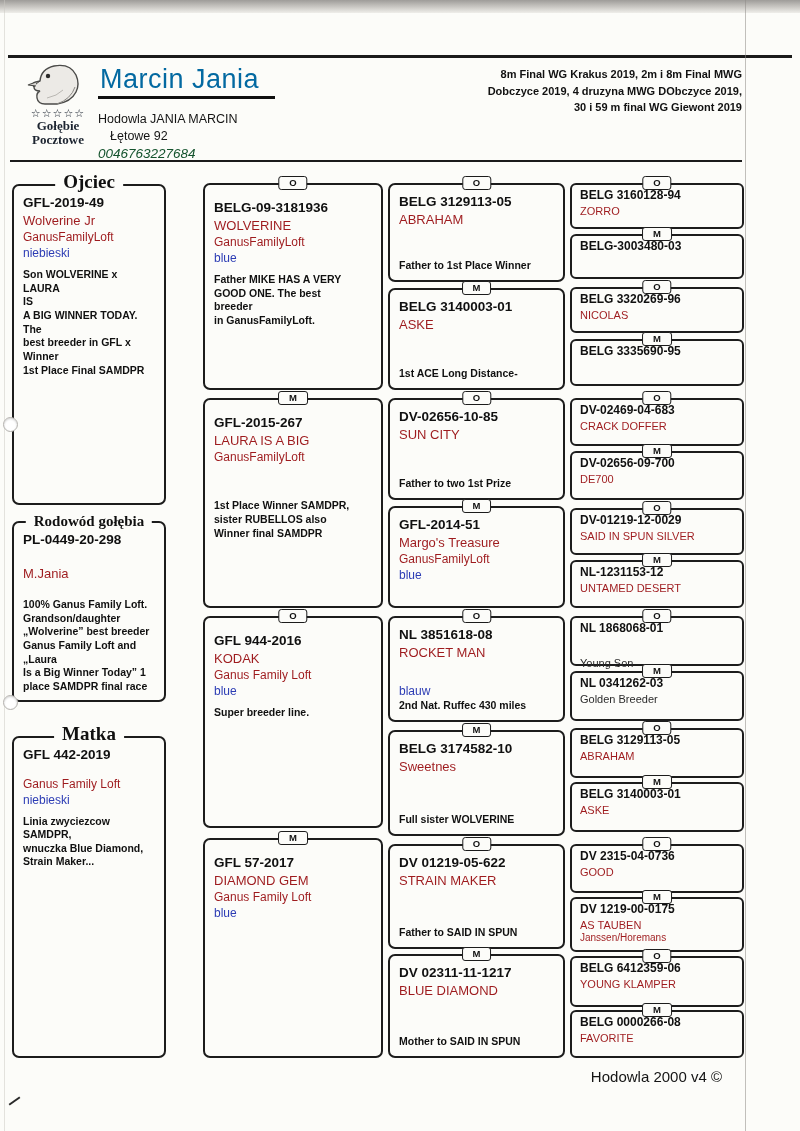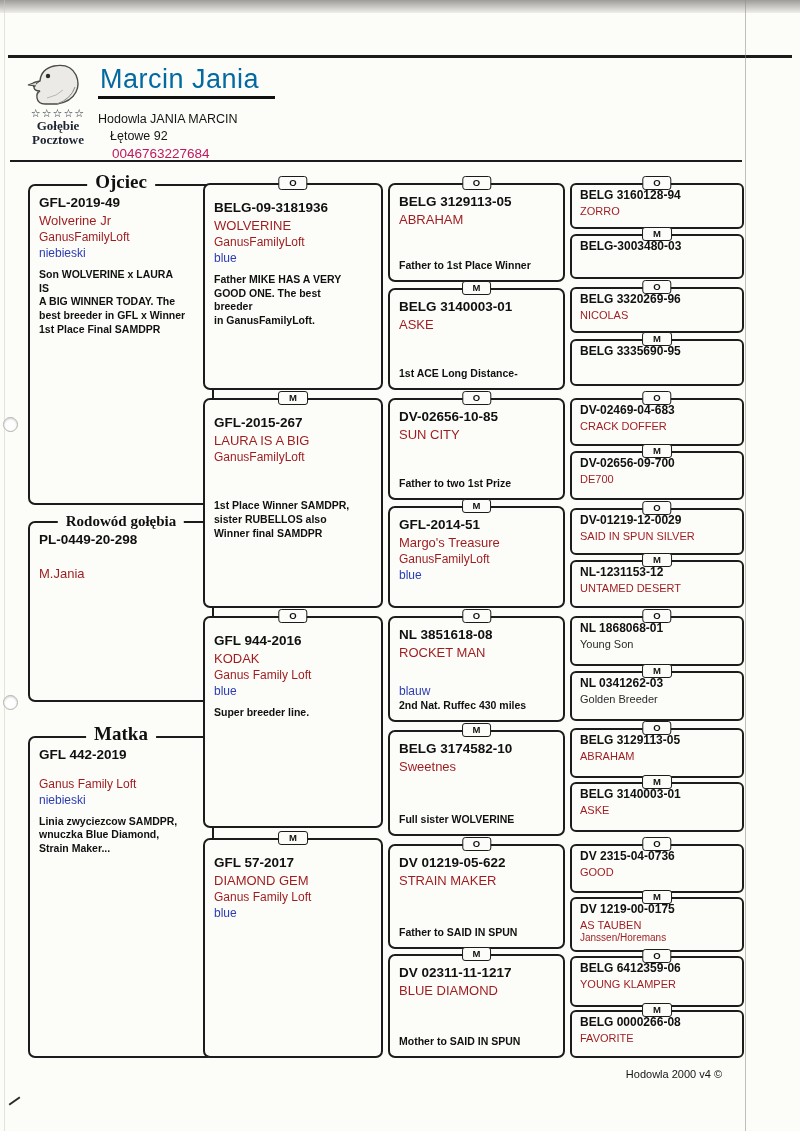--- a/index.html
+++ b/index.html
@@ -17,27 +17,27 @@
 
   .logo { position:absolute; top:60px; left:18px; width:80px; text-align:center; color:#1c2430; }
   .logo svg { display:block; margin:0 auto; }
   .stars { font-size:11px; letter-spacing:1px; line-height:1; }
   .logo-t { font-family:"Liberation Serif","DejaVu Serif",serif; font-weight:bold; font-size:13px; line-height:1.05; }
 
   .title { position:absolute; top:64px; left:98px; font-size:27px; font-weight:normal; letter-spacing:.5px;
            color:#0369a1; border-bottom:3px solid #101010; padding:0 16px 1px 2px;text-align:center; }
   .sub1 { position:absolute; top:112px; left:98px;  font-size:12.5px; color:#151515; }
   .sub2 { position:absolute; top:129px; left:110px; font-size:12.5px; color:#151515; }
-  .sub3 { position:absolute; top:146px; left:112px; font-size:13.5px; color:#be185d; }
+  .sub3 { position:absolute; top:146px; left:98px; font-size:13.5px; color:#14532d;font-style:italic; }
   .achieve { position:absolute; top:66px; right:58px; width:340px; text-align:right;
              font-size:11px; font-weight:bold; line-height:1.5; color:#111; white-space:pre-line; }
 
   .box { position:absolute; border:2px solid #1c1c1c; border-radius:7px; background:#fcfcf9;
          display:flex; flex-direction:column; padding:8px 9px 7px; }
-  .col1 { left:28px;  width:186px; }
+  .col1 { left:12px;  width:154px; }
   .col2 { left:203px; width:180px; padding-top:14px; }
   .col3 { left:388px; width:177px; }
   .col4 { left:570px; width:174px; }
   .g4   { padding:3px 8px; border-radius:6px; }
 
   .sex-tab { position:absolute; top:-9px; left:50%; transform:translateX(-50%); background:#fcfcf9;
              border:1.5px solid #1c1c1c; border-radius:3px; font-size:9.5px; font-weight:bold;
              line-height:12px; padding:0 10px; color:#111; }
   .plabel { position:absolute; top:-15px; left:50%; transform:translateX(-50%); background:#fcfcf9;
             padding:0 8px; font-family:"Liberation Serif","DejaVu Serif",serif; font-size:19px;
@@ -49,21 +49,21 @@
   .loft { font-size:12px; color:#9e1b1e; line-height:1.35; }
   .clr  { font-size:12px; color:#2c3cb4; line-height:1.4; }
   .note { font-size:10.5px; font-weight:bold; color:#101010; line-height:1.3; white-space:pre-line; }
   .subl { font-size:10px; color:#9e1b1e; line-height:1.25; }
   .g4 .id { font-size:12px; } .g4 .name { font-size:11px; }
   .bottom { margin-top:auto; }
   .mt6 { margin-top:6px; } .mt12 { margin-top:12px; } .mt16 { margin-top:16px; } .mt26 { margin-top:34px; }
 
   .hole { position:absolute; left:3px; width:15px; height:15px; border-radius:50%; background:#fff;
           border:1.5px solid #b3b1ad; box-shadow:inset 0 1px 2px rgba(0,0,0,.18); }
-  .footer { position:absolute; top:1068px; right:78px; font-size:11px; color:#151515; }
+  .footer { position:absolute; top:1068px; right:78px; font-size:15px; color:#151515; }
 </style>
 </head>
 <body>
 
 <div class="page">
   <div class="scan-top"></div>
   <div class="rule rule-top"></div>
   <div class="edge-right"></div>
   <div class="edge-left"></div>
 
@@ -77,39 +77,49 @@
       <path d="M20 38 Q30 36 36 30" fill="none" stroke="#b9b7b2" stroke-width="1"></path>
     </svg>
     <div class="stars">☆☆☆☆☆</div>
     <div class="logo-t">Gołębie</div>
     <div class="logo-t">Pocztowe</div>
   </div>
   <div class="title">Marcin Jania</div>
   <div class="sub1">Hodowla JANIA MARCIN</div>
   <div class="sub2">Łętowe 92</div>
   <div class="sub3">0046763227684</div>
+  <div class="achieve">8m Final  WG Krakus 2019, 2m i 8m Final MWG
+Dobczyce 2019, 4 druzyna MWG DObczyce 2019,
+30 i 59 m final WG Giewont 2019</div>
   <div class="rule rule-header"></div>
 
   <div class="box col1" style="top:184px;height:321px">
     <div class="plabel">Ojciec</div>
     <div class="id">GFL-2019-49</div>
     <div class="name">Wolverine Jr</div>
     <div class="loft">GanusFamilyLoft</div>
     <div class="clr">niebieski</div>
     <div class="note mt6">Son WOLVERINE x LAURA
 IS
 A BIG WINNER TODAY. The
 best breeder in GFL x Winner
 1st Place Final SAMDPR</div>
   </div>
 
   <div class="box col1" style="top:521px;height:181px">
     <div class="plabel small">Rodowód gołębia</div>
     <div class="id">PL-0449-20-298</div>
     <div class="name mt16">M.Jania</div>
+    <div class="note mt16">100% Ganus Family Loft.
+Grandson/daughter
+„Wolverine” best breeder
+Ganus Family Loft and
+„Laura
+Is a Big Winner Today” 1
+place SAMDPR final race</div>
   </div>
 
   <div class="box col1" style="top:736px;height:322px">
     <div class="plabel">Matka</div>
     <div class="id">GFL 442-2019</div>
     <div class="loft mt12">Ganus Family Loft</div>
     <div class="clr">niebieski</div>
     <div class="note mt6">Linia zwyciezcow SAMDPR,
 wnuczka Blue Diamond,
 Strain Maker...</div>
@@ -248,21 +258,21 @@
     <div class="name">SAID IN SPUN SILVER</div>
   </div>
   <div class="box col4 g4" style="top:560px;height:48px">
     <div class="sex-tab">M</div>
     <div class="id">NL-1231153-12</div>
     <div class="name">UNTAMED DESERT</div>
   </div>
   <div class="box col4 g4" style="top:616px;height:50px">
     <div class="sex-tab">O</div>
     <div class="id">NL 1868068-01</div>
-    <div class="name" style="color: rgb(43, 43, 43);">Young Son</div>
+    <div class="name" style="color: rgb(43, 43, 43); margin-top: 19px;">Young Son</div>
   </div>
   <div class="box col4 g4" style="top:671px;height:50px">
     <div class="sex-tab">M</div>
     <div class="id">NL 0341262-03</div>
     <div class="name" style="color: rgb(43, 43, 43);">Golden Breeder</div>
   </div>
   <div class="box col4 g4" style="top:728px;height:50px">
     <div class="sex-tab">O</div>
     <div class="id">BELG 3129113-05</div>
     <div class="name">ABRAHAM</div>

